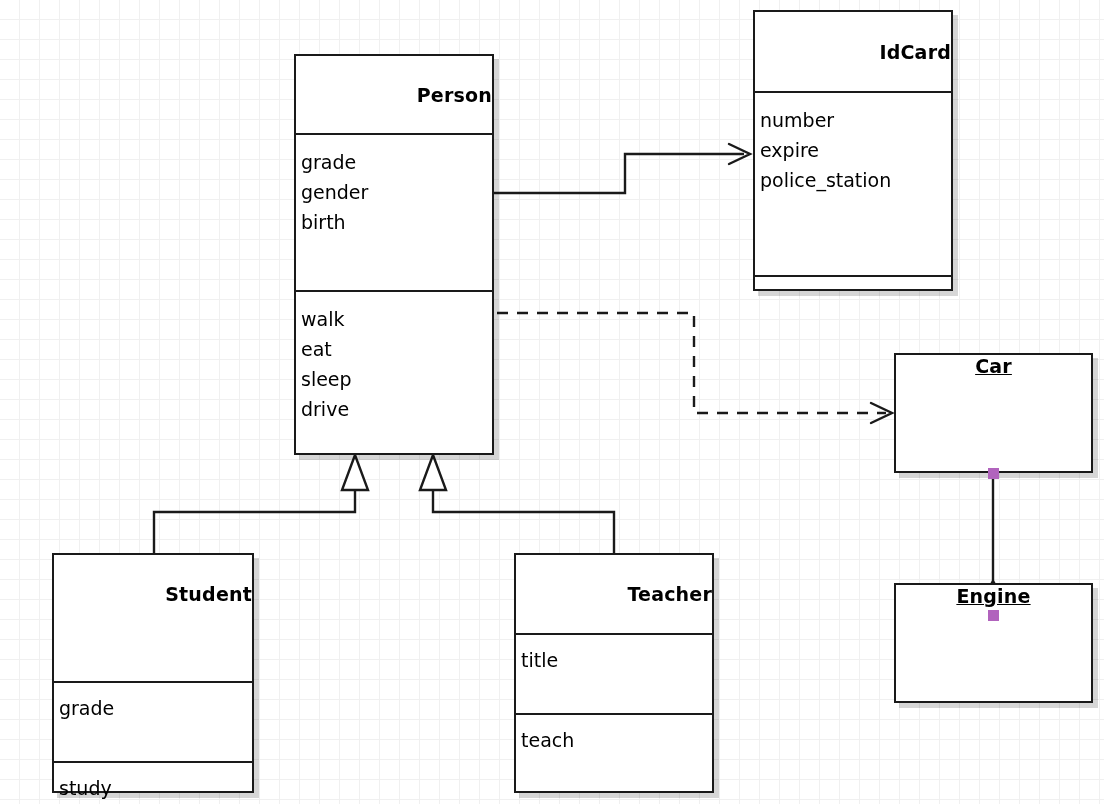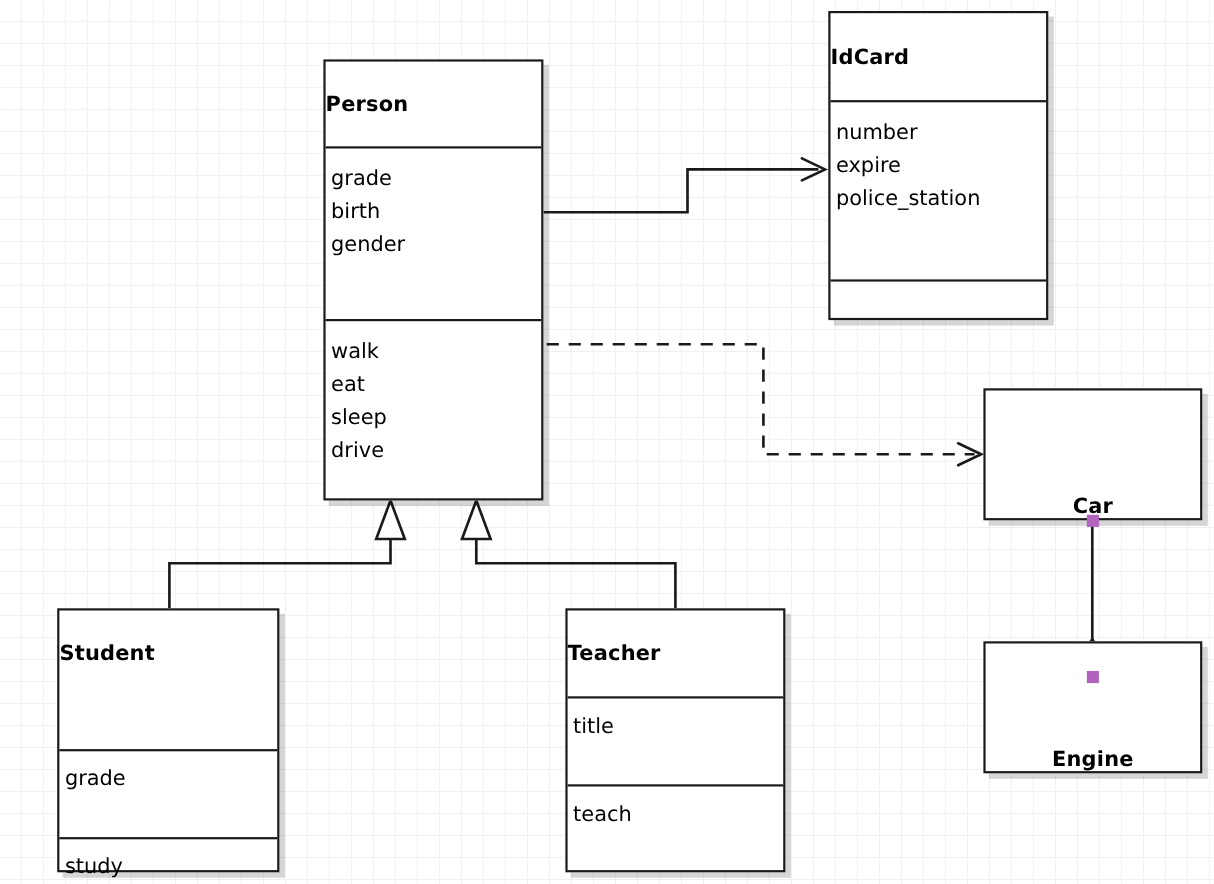--- a/index.html
+++ b/index.html
@@ -32,21 +32,21 @@
     background: #ffffff;
     border: 2px solid #1a1a1a;
     box-shadow: 5px 5px 0 0 rgba(0,0,0,0.16);
     z-index: 3;
   }
   .class-title {
     box-sizing: border-box;
     width: 100%;
     display: flex;
     align-items: center;
-    justify-content: flex-start;
+    justify-content: flex-end;
     font-weight: bold;
     font-size: 19px;
     color: #000000;
     letter-spacing: 0.2px;
   }
   .class-section {
     box-sizing: border-box;
     width: 100%;
     border-top: 2px solid #1a1a1a;
     padding: 12px 5px 5px 5px;
@@ -54,22 +54,23 @@
     line-height: 30px;
     color: #000000;
     overflow: hidden;
   }
   .class-section.no-top-pad { padding-top: 10px; }
   .section-empty { padding: 0; }
   .member { white-space: nowrap; }
   .title-only {
     height: 100%;
     display: flex;
-    align-items: flex-end;
+    align-items: flex-start;
     justify-content: center;
+    text-decoration: underline;
   }
   .handle {
     position: absolute;
     width: 11px;
     height: 11px;
     z-index: 6;
   }
 </style>
 </head>
 <body>
@@ -104,36 +105,36 @@
       <polygon points="993,581 1003,598 993,615 983,598" fill="#ffffff" stroke="#1a1a1a" stroke-width="2.4" stroke-linejoin="miter"></polygon>
     </g>
   </svg>
 
   <div class="uml-class" style="left:294px; top:54px; width:200px; height:401px;">
     <div class="class-title" style="height:77px;">
       <span>Person</span>
     </div>
     <div class="class-section" style="height:157px;">
       <div class="member">grade</div>
+      <div class="member">gender</div>
       <div class="member">birth</div>
-      <div class="member">gender</div>
     </div>
     <div class="class-section" style="height:165px;">
       <div class="member">walk</div>
       <div class="member">eat</div>
       <div class="member">sleep</div>
       <div class="member">drive</div>
     </div>
   </div>
 
   <div class="uml-class" style="left:753px; top:10px; width:200px; height:281px;">
     <div class="class-title" style="height:79px;">
       <span>IdCard</span>
     </div>
-    <div class="class-section" style="height:163px;">
+    <div class="class-section" style="height:184px;">
       <div class="member">number</div>
       <div class="member">expire</div>
       <div class="member">police_station</div>
     </div>
     <div class="class-section section-empty" style="height:35px;"></div>
   </div>
 
   <div class="uml-class" style="left:894px; top:353px; width:199px; height:120px;">
     <div class="title-only class-title">
       <span>Car</span>

